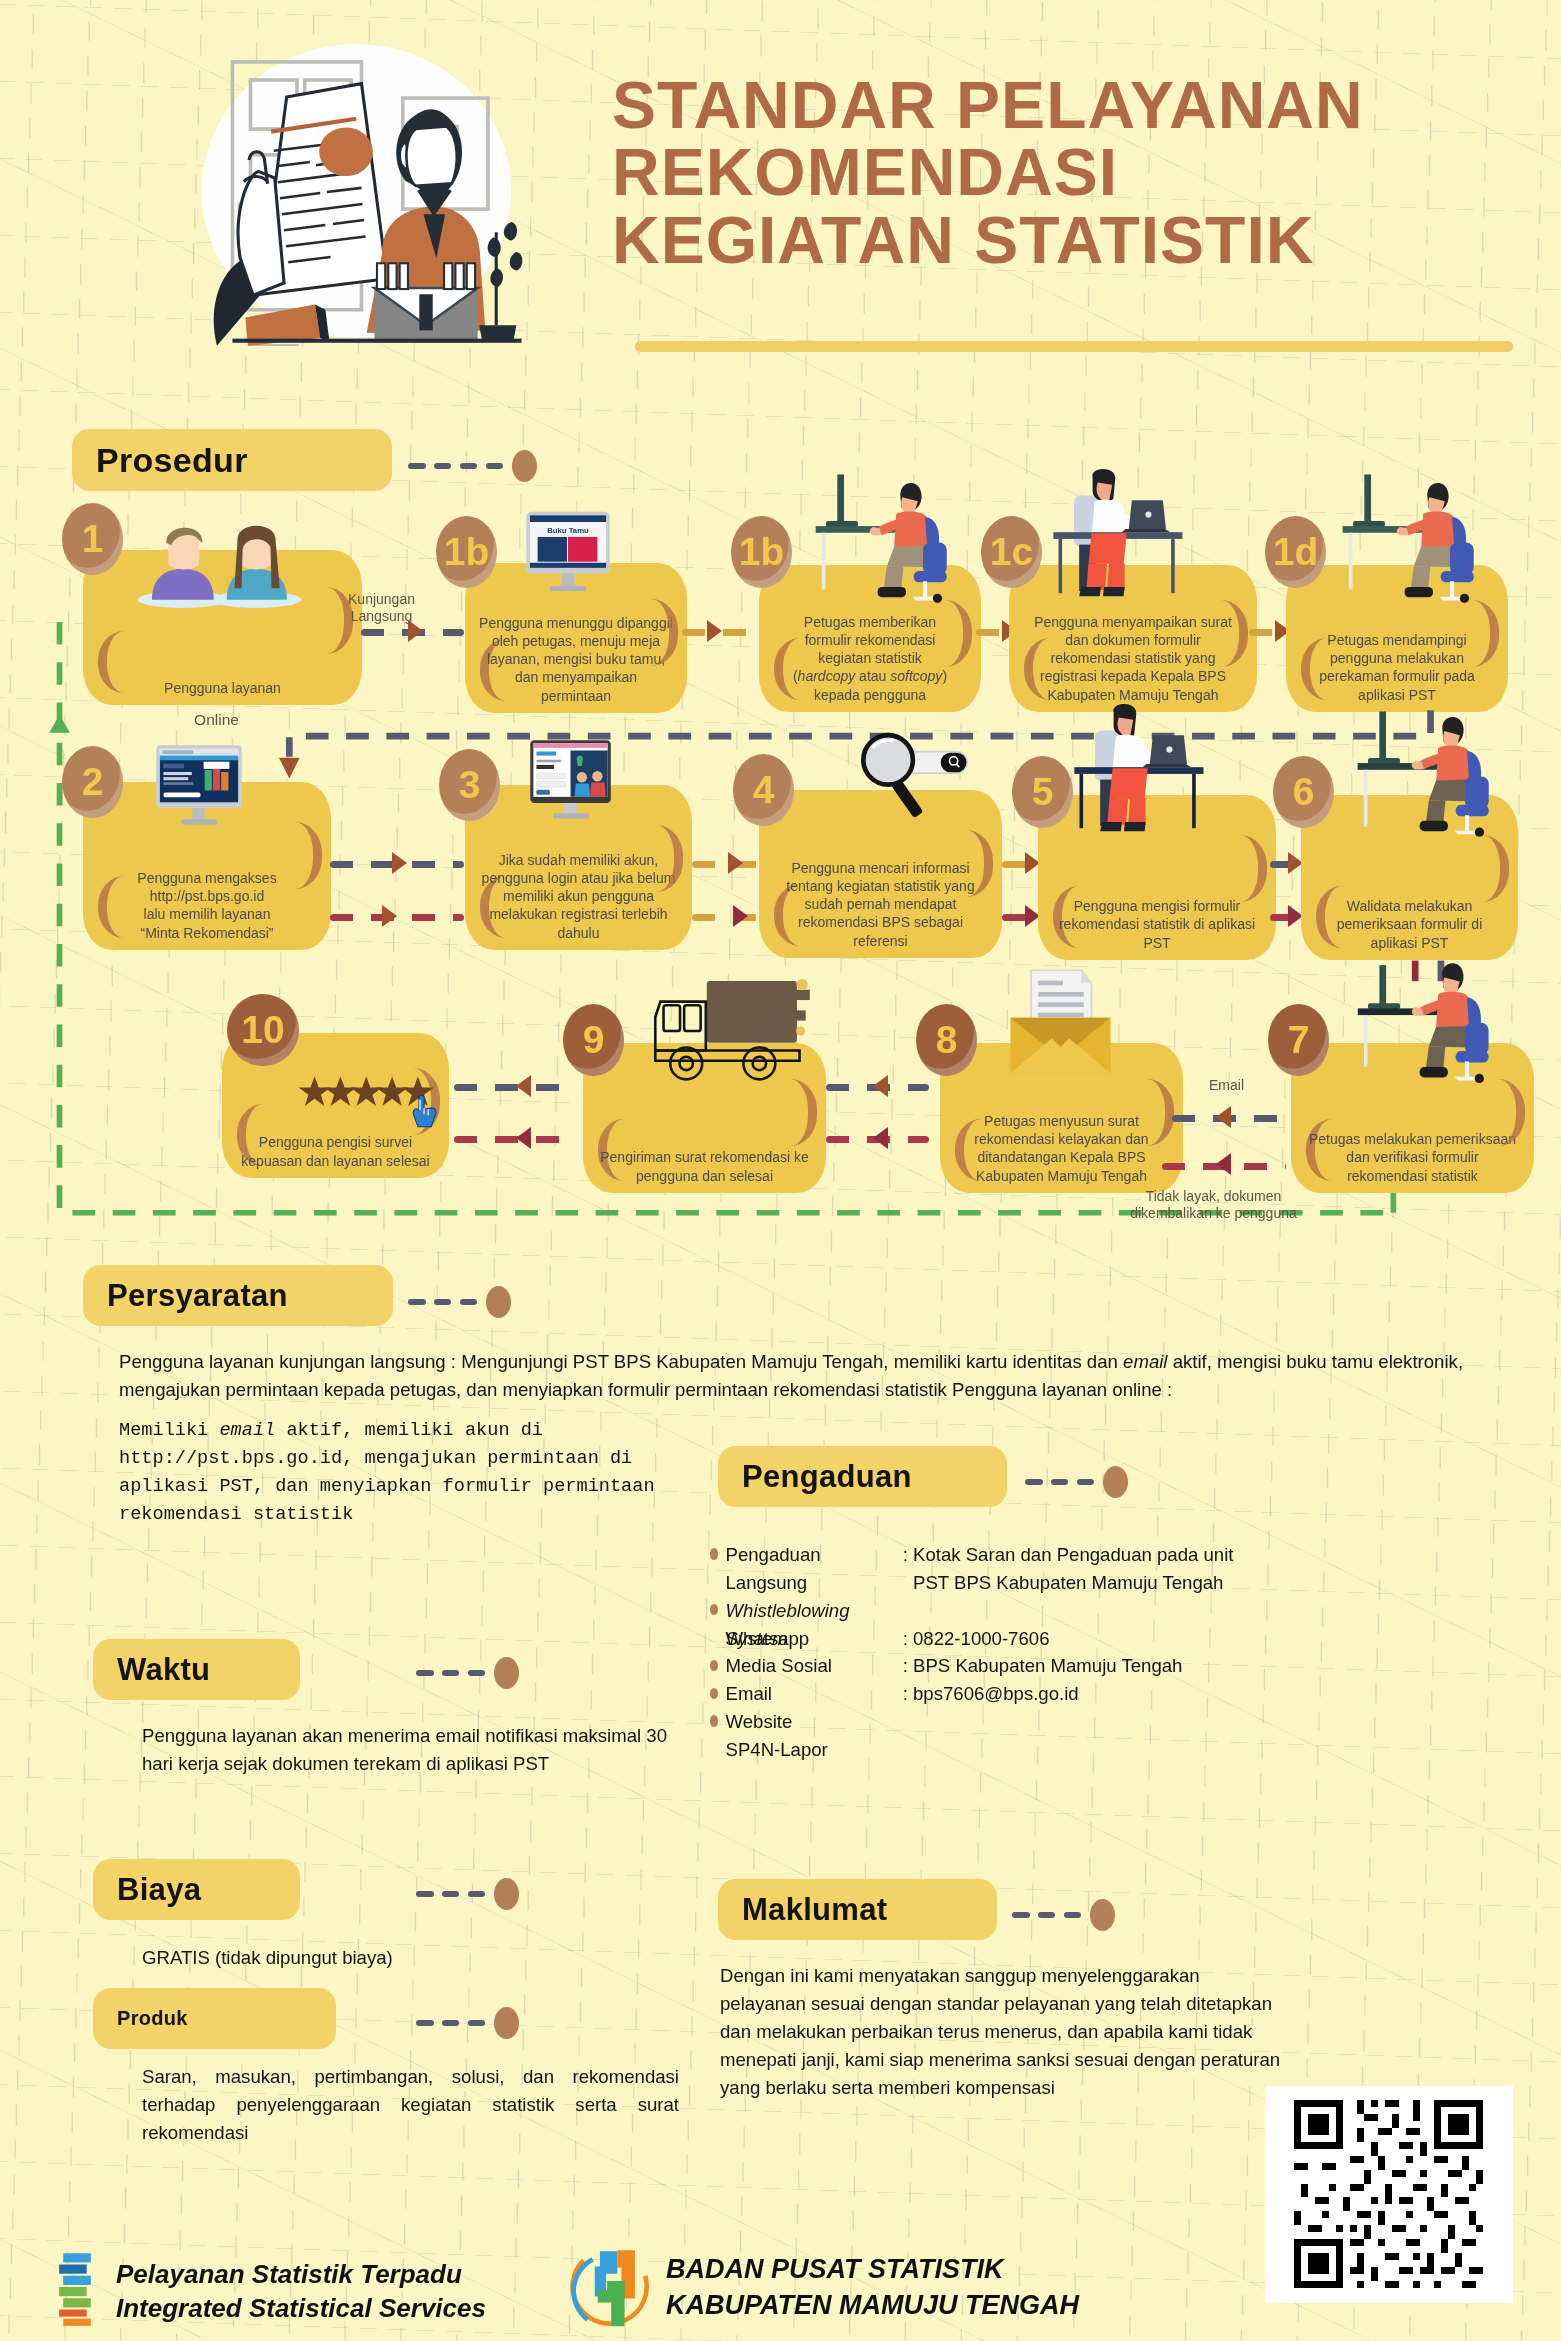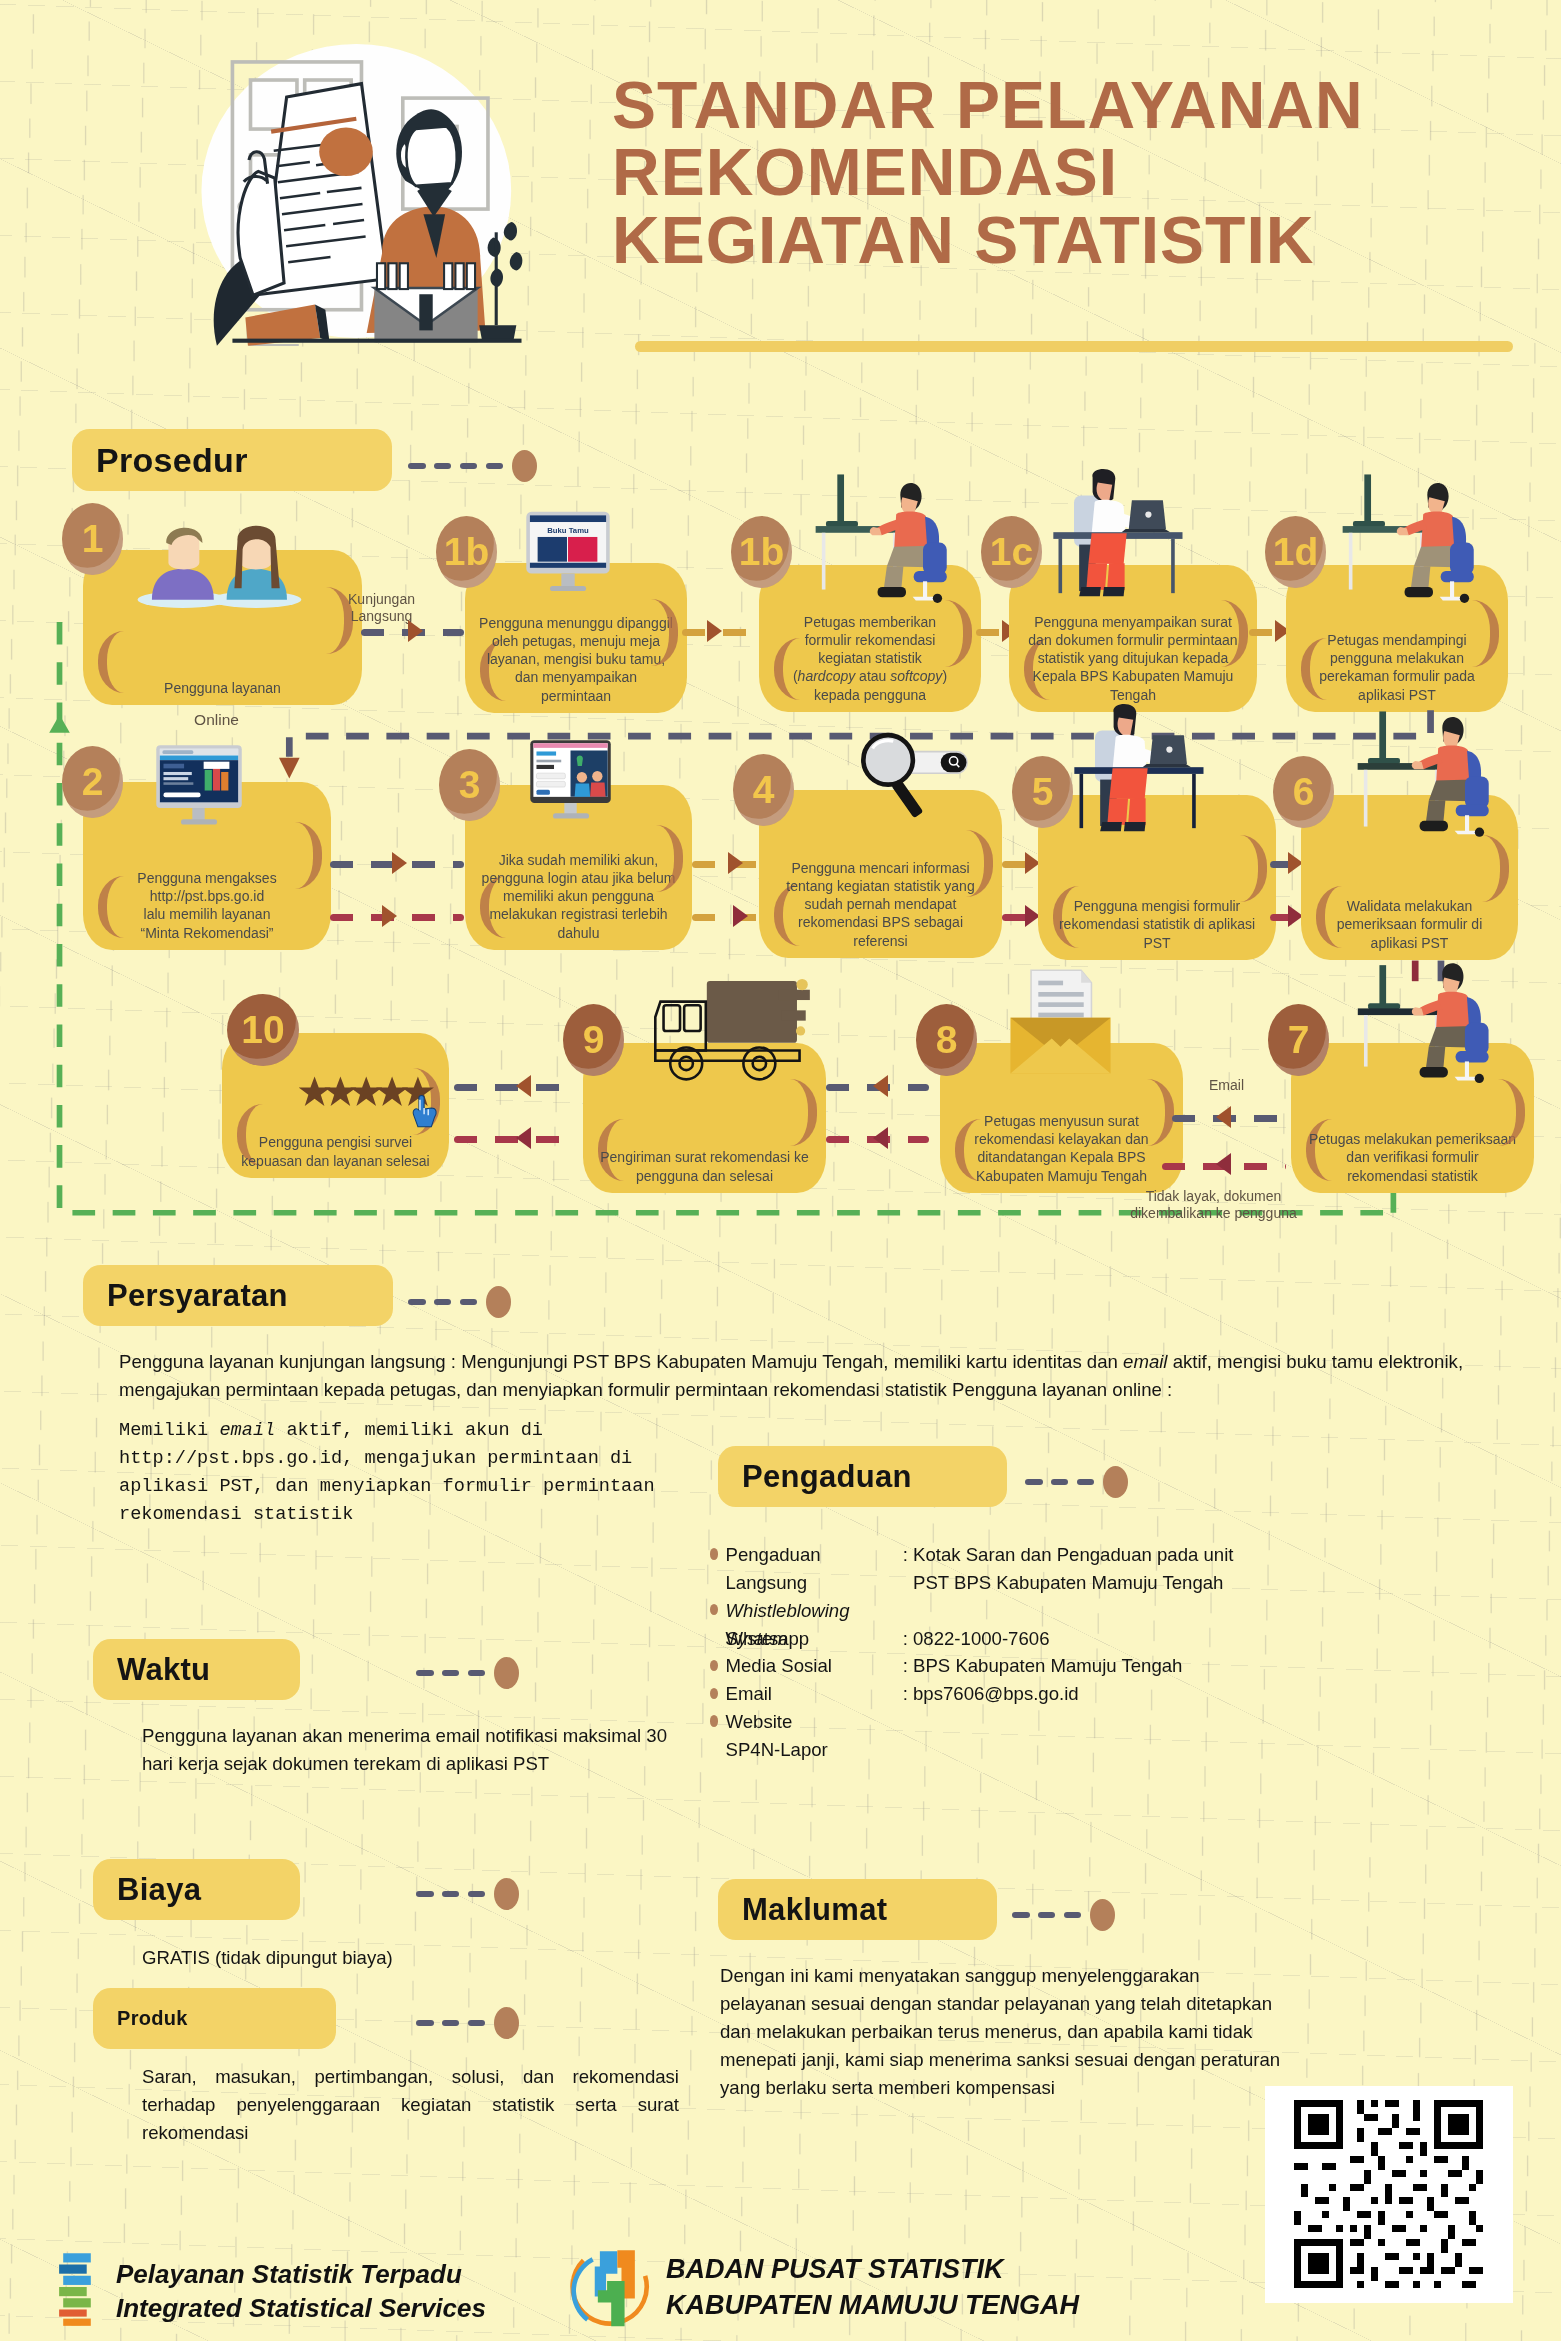--- a/index.html
+++ b/index.html
@@ -261,21 +261,21 @@
   <rect x="248" y="150" width="46" height="62" rx="14" fill="#3f5bb5"></rect>
   <rect x="230" y="205" width="64" height="22" rx="10" fill="#3f5bb5"></rect>
   <rect x="248" y="225" width="8" height="32" fill="#f5f5f5"></rect>
   <path d="M228,255 L278,255 L272,262 L234,262 Z" fill="#f5f5f5"></path>
   <circle cx="276" cy="258" r="9" fill="#1d1d1d"></circle>
 </svg>
 <div class="arrow gold" style="left:976px; top:629px; width:93px;"></div>
 <div class="tri r" style="left:1002px; top:620px;"></div>
 
 <div class="card" style="left:1009px; top:565px; width:248px; height:147px;">
-  <div class="ctext">Pengguna menyampaikan surat dan dokumen formulir permintaan statistik yang ditujukan kepada Kepala BPS Kabupaten Mamuju Tengah</div>
+  <div class="ctext">Pengguna menyampaikan surat dan dokumen formulir rekomendasi statistik yang registrasi kepada Kepala BPS Kabupaten Mamuju Tengah</div>
 </div>
 <div class="badge" style="left:981px; top:516px;">
   <span>1c</span>
 </div>
 <svg style="position:absolute;left:1043px;top:467px;width:155px;height:150px" viewBox="0 0 300 290">
   <rect x="60" y="55" width="50" height="100" rx="14" fill="#c9d3e0"></rect>
   <rect x="70" y="150" width="32" height="90" fill="#2f3b4c"></rect>
   <path d="M96,20 C90,0 140,-4 140,22 L136,62 C126,72 98,66 96,48 Z" fill="#1f1f24"></path>
   <path d="M106,30 C98,52 112,70 128,66 L134,34 Z" fill="#eda98a"></path>
   <path d="M100,68 C104,60 152,62 156,76 L160,128 L94,130 Z" fill="#fdfdfd"></path>

